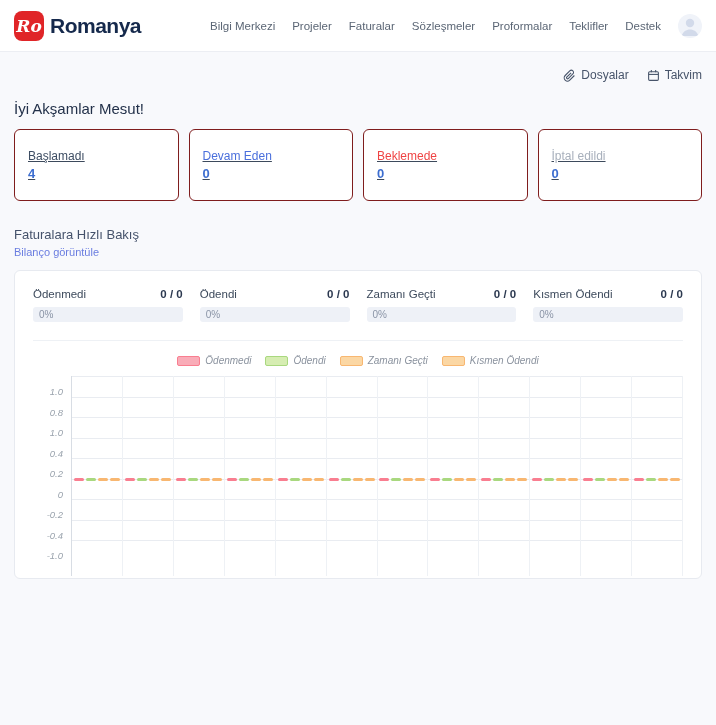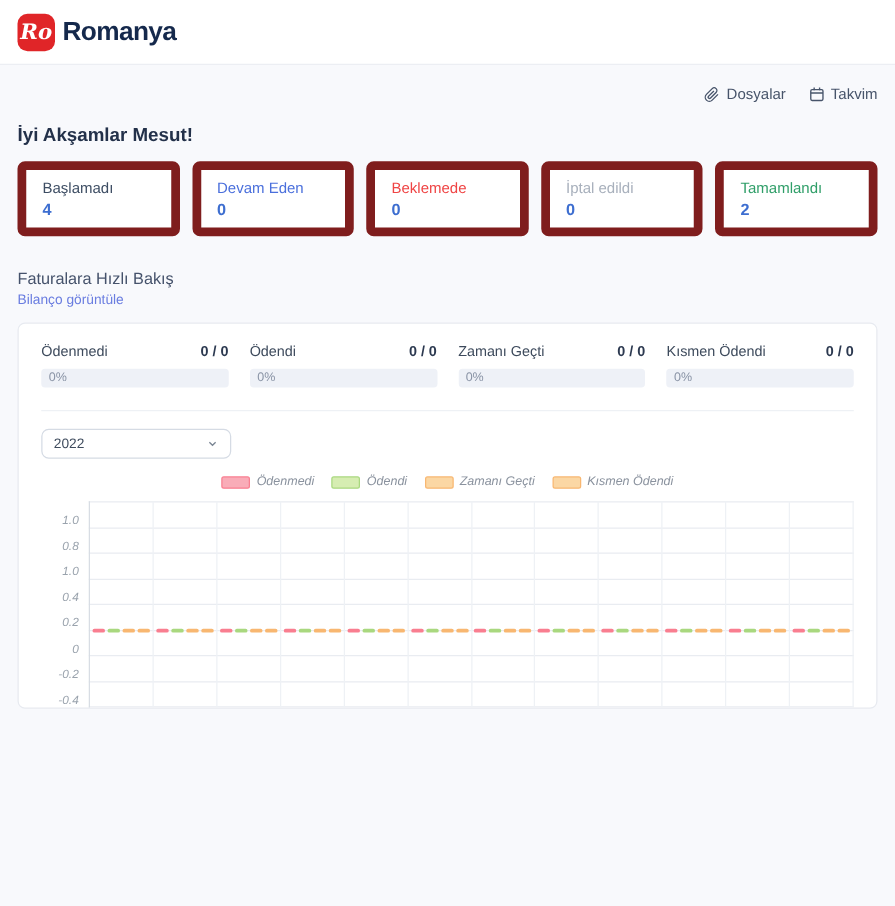--- a/index.html
+++ b/index.html
@@ -33,29 +33,30 @@
   }
 
   
   .page { padding:0 14px; }
   .toolbar { display:flex; justify-content:flex-end; gap:18px; padding:16px 0 14px; }
   .toolbar-btn {
     display:flex; align-items:center; gap:5px;
     font-size:12px; color:#47546a; cursor:pointer; background:none; border:none;
     font-family:"Liberation Sans", sans-serif;
   }
-  .greeting { font-size:15px; font-weight:bold; color:#23314a; margin:4px 0 0; }
+  .greeting { font-size:15px; font-weight:normal; color:#23314a; margin:4px 0 0; }
 
   .section-title { font-size:13px; color:#45526b; margin-top:26px; }
 
   
   .cards { display:flex; gap:10px; margin-top:12px; }
   .card {
-    flex:1; background:#ffffff; border:7px solid #7f1d1d; border-radius:6px;
-    padding:7px 13px;
+    flex:1; background:#ffffff; border:1px solid #7f1d1d; border-radius:6px;
+    padding:19px 13px;
+    text-decoration:underline;
   }
   .card-label { font-size:12px; }
   .card-count { font-size:13px; font-weight:bold; color:#3d6ed0; margin-top:3px; }
 
   .link { font-size:11px; color:#6a7de0; text-decoration:none; cursor:pointer; display:inline-block; margin-top:4px; }
 
   
   .invoice-card {
     background:#ffffff; border:1px solid #e7eaf0; border-radius:6px;
     margin-top:10px; padding:17px 18px 0; height:309px; overflow:hidden;
@@ -103,20 +104,35 @@
   svg { display:block; }
 </style>
 </head>
 <body>
 
 <div class="header">
   <div class="logo">
     <div class="logo-badge">Ro</div>
     <div class="logo-text">Romanya</div>
   </div>
+  <nav class="nav">
+    <a>Bilgi Merkezi</a>
+    <a>Projeler</a>
+    <a>Faturalar</a>
+    <a>Sözleşmeler</a>
+    <a>Proformalar</a>
+    <a>Teklifler</a>
+    <a>Destek</a>
+    <div class="avatar">
+      <svg width="24" height="24" viewBox="0 0 24 24">
+        <circle cx="12" cy="9" r="4.2" fill="#d2daea"></circle>
+        <path d="M3.5 22c1.4-4.6 4.7-6.6 8.5-6.6s7.1 2 8.5 6.6z" fill="#d2daea"></path>
+      </svg>
+    </div>
+  </nav>
 </div>
 
 <div class="page">
   
   <div class="toolbar">
     <button class="toolbar-btn">
       <svg width="13" height="13" viewBox="0 0 24 24" fill="none" stroke="#47546a" stroke-width="2">
         <path d="M21 12l-8.5 8.5a6 6 0 0 1-8.5-8.5L12.5 3.5a4 4 0 0 1 5.7 5.7L9.7 17.7a2 2 0 0 1-2.8-2.8L15 7"></path>
       </svg>
       <span>Dosyalar</span>
@@ -146,24 +162,20 @@
       <div class="card-count">0</div>
     </div>
     <div class="card">
       <div class="card-label" style="color: #ef4444;">Beklemede</div>
       <div class="card-count">0</div>
     </div>
     <div class="card">
       <div class="card-label" style="color: rgb(168, 176, 188);">İptal edildi</div>
       <div class="card-count">0</div>
     </div>
-    <div class="card">
-      <div class="card-label" style="color: rgb(47, 158, 104);">Tamamlandı</div>
-      <div class="card-count">2</div>
-    </div>
   </div>
 
   
   <div class="section-title">Faturalara Hızlı Bakış</div>
   <a class="link">Bilanço görüntüle</a>
 
   <div class="invoice-card">
     <div class="stats-row">
       <div class="stat">
         <div class="stat-top">
@@ -190,26 +202,20 @@
         <div class="stat-top">
           <span class="stat-label">Kısmen Ödendi</span>
           <span class="stat-ratio">0 / 0</span>
         </div>
         <div class="stat-bar">0%</div>
       </div>
     </div>
 
     <div class="divider"></div>
 
-    <div class="year-select">
-      <span>2022</span>
-      <svg width="10" height="10" viewBox="0 0 24 24" fill="none" stroke="#7b8694" stroke-width="2.5">
-        <polyline points="6 9 12 15 18 9"></polyline>
-      </svg>
-    </div>
 
     <div class="chart">
       <div class="legend">
           <span class="legend-item">
             <span class="swatch" style="background: rgb(249, 172, 184); border-color: rgb(249, 126, 144);"></span>
             <span class="legend-label">Ödenmedi</span>
           </span>
           <span class="legend-item">
             <span class="swatch" style="background: rgb(214, 237, 178); border-color: rgb(169, 216, 127);"></span>
             <span class="legend-label">Ödendi</span>

